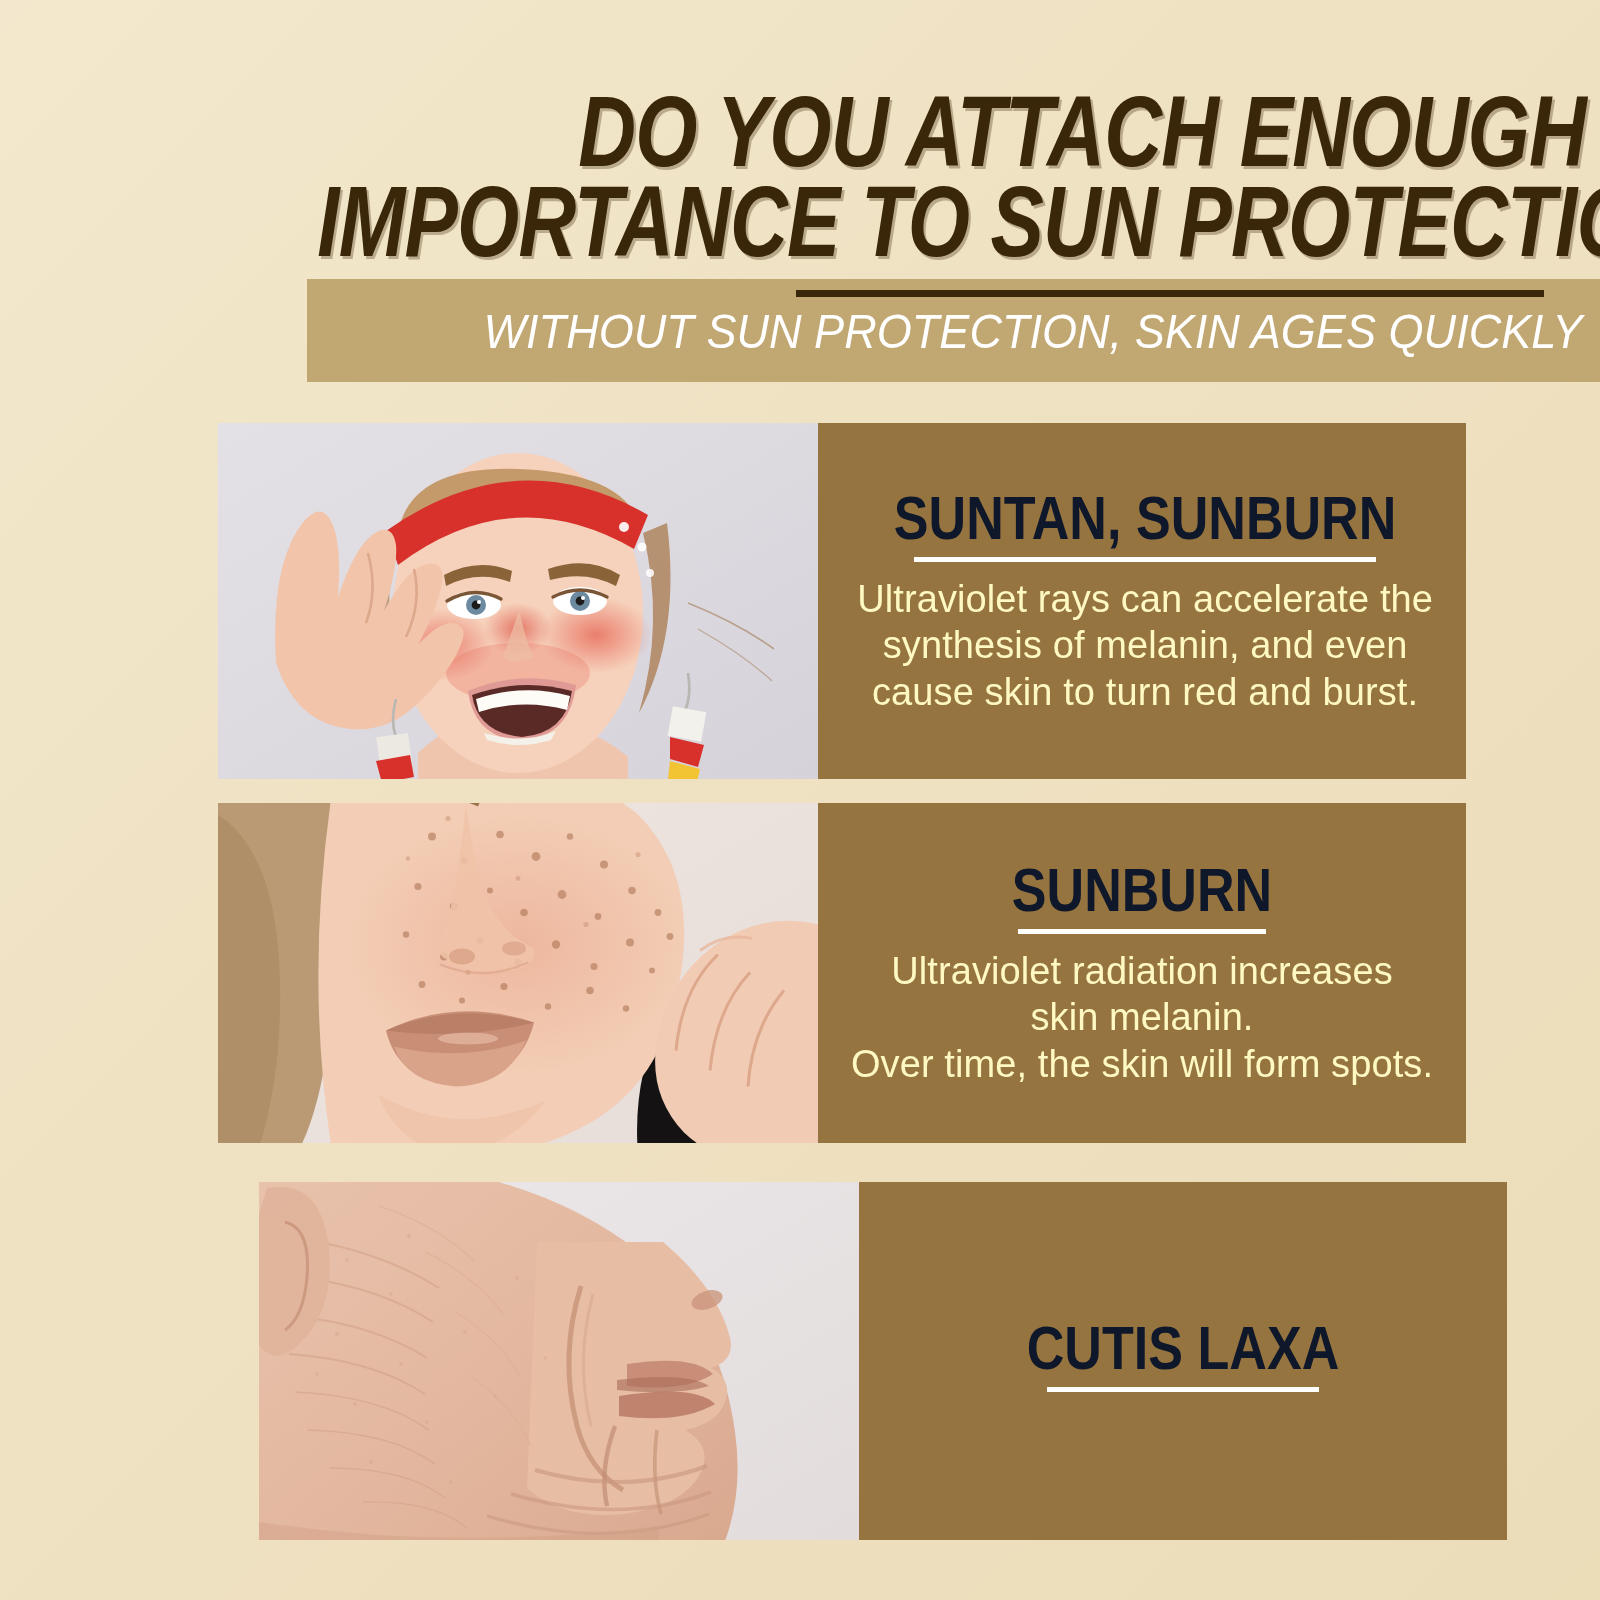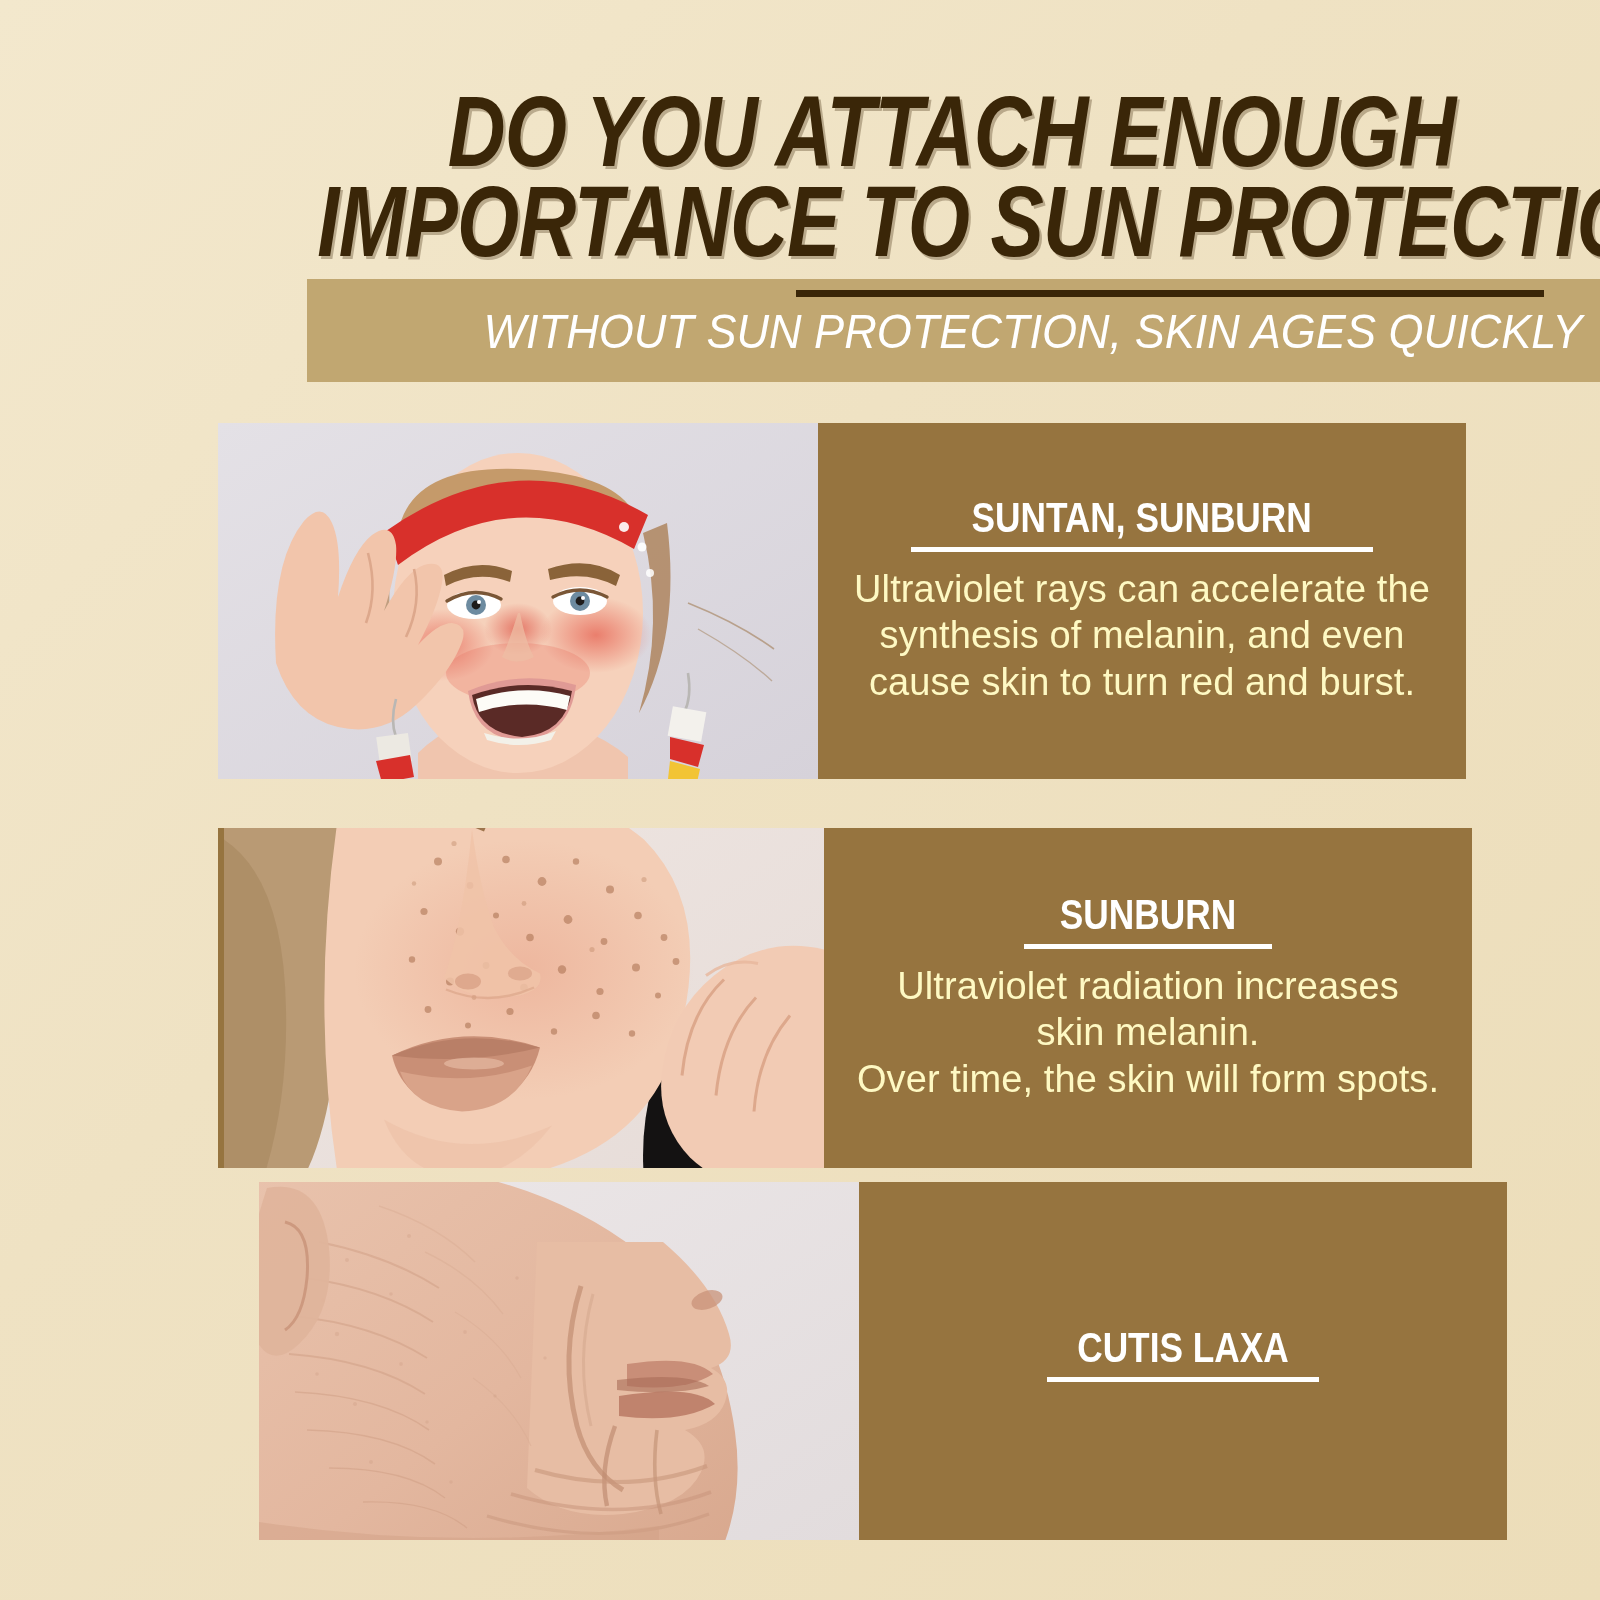--- a/index.html
+++ b/index.html
@@ -22,21 +22,21 @@
     overflow: hidden;
   }
 
   
   .headline {
     position: absolute;
     left: 0;
     top: 84px;
     width: 1600px;
     z-index: 6;
-    text-align: center;
+    text-align: right;
     padding-right: 14px;
     box-sizing: border-box;
     color: #3a2608;
     font-family: "Liberation Sans Narrow", "Liberation Sans", sans-serif;
     font-weight: bold;
     font-style: italic;
     font-size: 100px;
     line-height: 0.94;
     letter-spacing: -1px;
     text-transform: uppercase;
@@ -94,21 +94,21 @@
   
   .card {
     position: absolute;
     left: 218px;
     width: 1248px;
     display: flex;
     background: #96743f;
     overflow: hidden;
   }
   #card-0 { top: 423px;  height: 356px; }
-  #card-1 { top: 828px;  height: 340px; padding-left: 6px; }
+  #card-1 { top: 803px;  height: 340px; }
   #card-2 { top: 1182px; height: 358px; margin-left: 41px; }
 
   .photo {
     width: 600px;
     height: 100%;
     flex: 0 0 600px;
     position: relative;
     overflow: hidden;
     background: #ded9e0;
   }
@@ -123,25 +123,25 @@
     align-items: center;
     justify-content: center;
     padding: 0 28px;
     box-sizing: border-box;
     text-align: center;
   }
   .cardtext h2 {
     margin: 0 0 4px 0;
     font-family: "Liberation Sans Narrow", "Liberation Sans", sans-serif;
     font-weight: bold;
-    font-size: 42px;
+    font-size: 62px;
     line-height: 1;
     letter-spacing: 0px;
     text-transform: uppercase;
-    color: #ffffff;
+    color: #0f172a;
     white-space: nowrap;
   }
   .cardtext h2 span {
     display: inline-block;
     transform: scaleX(0.84);
   }
   .headrule {
     height: 5px;
     background: #ffffff;
     margin: 4px 0 14px 0;

